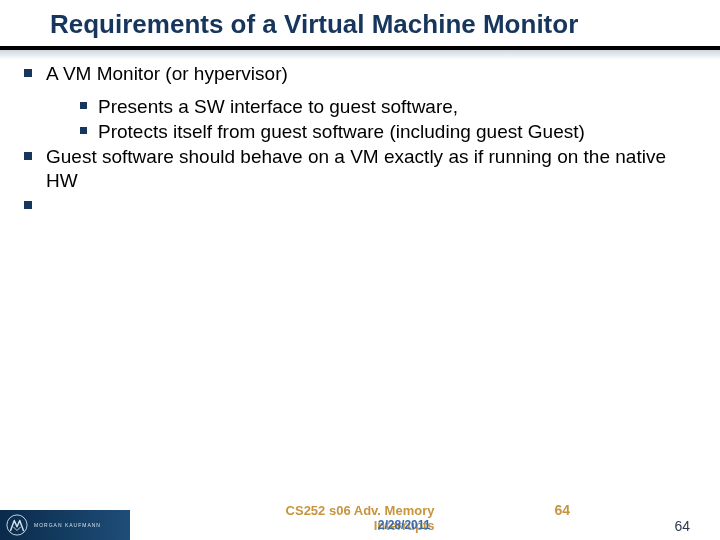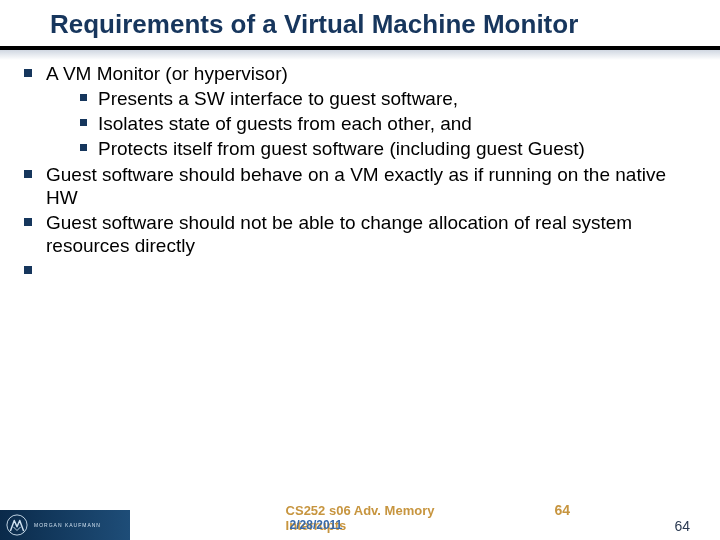--- a/index.html
+++ b/index.html
@@ -52,21 +52,21 @@
   }
   ul.lvl1 > li::before {
     content: "";
     position: absolute;
     left: 6px;
     top: 7px;
     width: 8px;
     height: 8px;
     background: #16365c;
   }
-  ul.lvl2 { list-style: none; padding-left: 0; margin-top: 2px; }
+  ul.lvl2 { list-style: none; padding-left: 0; margin-top: 10px; }
   ul.lvl2 > li {
     position: relative;
     padding-left: 52px;
     margin-bottom: 2px;
   }
   ul.lvl2 > li::before {
     content: "";
     position: absolute;
     left: 34px;
     top: 7px;
@@ -106,21 +106,21 @@
     font-size: 5px;
     letter-spacing: 1px;
     line-height: 1;
     white-space: nowrap;
   }
   .footer-center {
     position: absolute;
     left: 50%;
     transform: translateX(-50%);
     bottom: 6px;
-    text-align: left;
+    text-align: right;
     font-size: 13px;
     font-weight: bold;
     line-height: 1.15;
   }
   .fc1 { color: #c7953f; }
   .fc2 { color: #c7953f; position: relative; display: inline-block; }
   .fc2-date {
     color: #3a6aa8;
     font-weight: bold;
     font-size: 12px;
@@ -155,29 +155,25 @@
     <h1 class="title">Requirements of a Virtual Machine Monitor</h1>
   </div>
   <div class="rule"></div>
 
   <div class="content">
     <ul class="lvl1">
       <li>
         <span>A VM Monitor (or hypervisor)</span>
         <ul class="lvl2">
           <li><span>Presents a SW interface to guest software,</span></li>
-          <li><span>Isolates state of guests from each other, and</span></li>
           <li><span>Protects itself from guest software (including guest Guest)</span></li>
         </ul>
       </li>
       <li>
         <span>Guest software should behave on a VM exactly as if running on the native HW</span>
-      </li>
-      <li>
-        <span>Guest software should not be able to change allocation of real system resources directly</span>
       </li>
       <li>
       </li>
     </ul>
   </div>
 
   <div class="footer">
     <div class="mk-logo">
       <span class="mk-mono">
         <svg viewBox="0 0 24 24" width="22" height="22">

